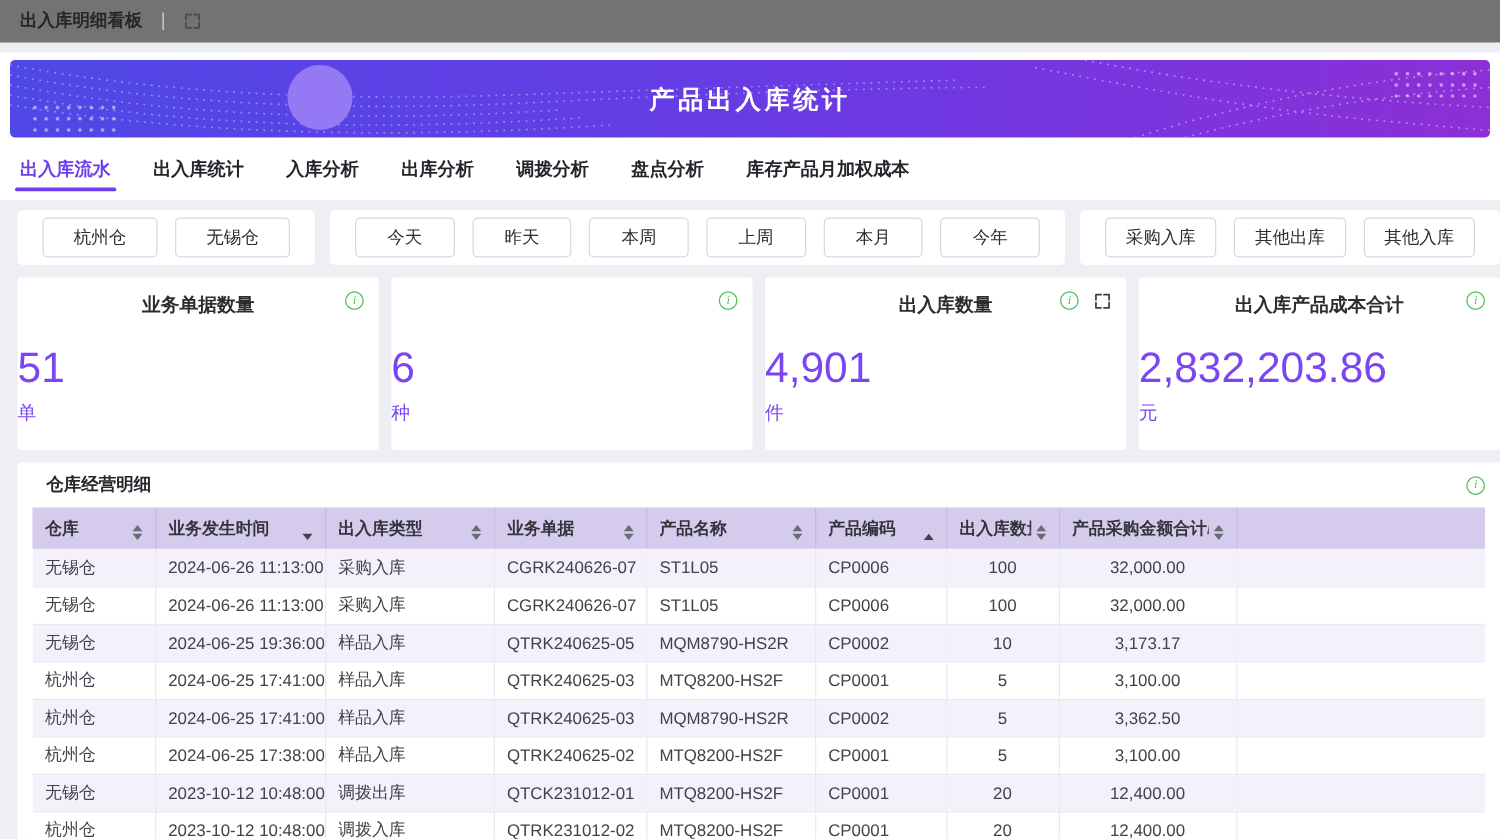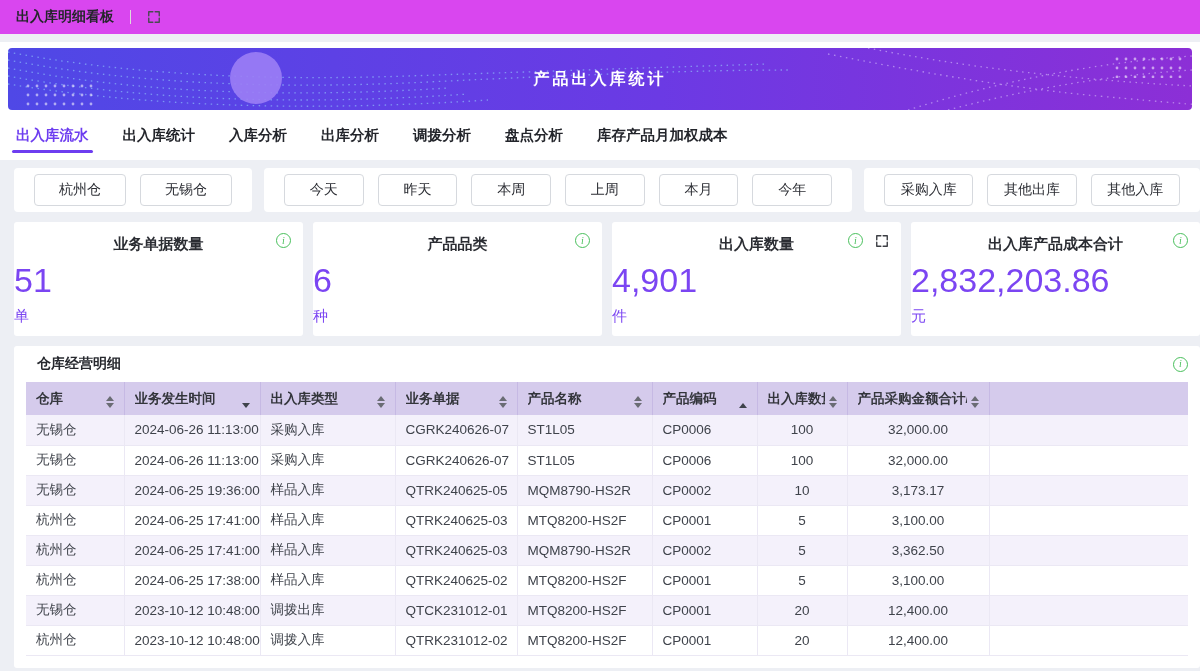--- a/index.html
+++ b/index.html
@@ -13,48 +13,48 @@
   }
   *{box-sizing:border-box;}
   html,body{margin:0;padding:0;}
   body{
     width:1200px;height:671px;overflow:hidden;
     background:#edeff4;
     font-family:"Liberation Sans","DejaVu Sans",sans-serif;
     color:#2b2d33;
   }
   
-  .topbar{height:34px;background:#d946ef;display:flex;align-items:center;padding:0 16px;}
+  .topbar{height:34px;background:#737373;display:flex;align-items:center;padding:0 16px;}
   .topbar-title{font-size:14px;font-weight:700;color:#24262b;}
   .topbar-divider{width:1px;height:14px;background:#dcdcdc;margin:0 16px;}
   .fs-btn{color:#4a4a52;display:flex;align-items:center;cursor:pointer;}
   
   .hero{background:#fff;margin-top:8px;padding:6px 8px 0 8px;}
   .banner{height:62px;border-radius:4px;position:relative;overflow:hidden;
     background:linear-gradient(90deg,var(--banner-from) 0%,var(--banner-mid) 55%,var(--banner-to) 100%);}
   .banner-title{position:absolute;inset:0;display:flex;align-items:center;justify-content:center;
-    margin:0;color:#fff;font-size:16px;font-weight:700;letter-spacing:3px;}
+    margin:0;color:#fff;font-size:20px;font-weight:700;letter-spacing:3px;}
   .banner-deco{position:absolute;inset:0;width:100%;height:100%;display:block;}
   .tabs{display:flex;gap:34px;padding:0 8px;height:50px;align-items:stretch;text-align:center;}
   .tab{position:relative;display:flex;align-items:center;font-size:14.5px;font-weight:600;
     color:#23252b;cursor:pointer;}
   .tab.active{color:var(--accent);}
   .tab.active::after{content:"";position:absolute;left:-4px;right:-4px;bottom:7px;height:3px;
     border-radius:2px;background:var(--accent);}
   
   .filters{display:flex;gap:12px;margin:8px 0 0 14px;}
   .filter-card{background:#fff;border-radius:4px;display:flex;align-items:center;gap:14px;padding:6px 20px;}
   #filter-warehouse{width:238px;}
   #filter-time{width:588px;}
   #filter-type{flex:1;}
   .fbtn{flex:1;height:32px;background:#fff;border:1px solid #d6d9de;border-radius:4px;
     font-size:14px;color:#2b2d33;cursor:pointer;font-family:inherit;}
   
   .stats{display:flex;gap:10px;margin:10px 0 0 14px;}
-  .stat-card{flex:1;background:#fff;border-radius:3px;height:114px;position:relative;}
+  .stat-card{flex:1;background:#fff;border-radius:3px;height:138px;position:relative;}
   .stat-head{position:relative;padding-top:13px;}
   .stat-title{text-align:center;font-size:15px;font-weight:600;color:#2b2d33;}
   .stat-icons{position:absolute;top:11px;right:12px;display:flex;gap:12px;align-items:center;}
   .info-icon{width:15px;height:15px;border:1.5px solid var(--info-green);border-radius:50%;
     color:var(--info-green);font-size:10px;display:flex;align-items:center;justify-content:center;
     cursor:pointer;font-family:"Liberation Serif",serif;font-style:italic;line-height:1;}
   .expand-icon{color:#3c3e44;display:flex;cursor:pointer;}
   .stat-value{position:absolute;left:0;right:0;top:62%;transform:translateY(-50%);
     display:flex;justify-content:center;align-items:baseline;gap:7px;flex-direction:column;}
   .num{font-size:34px;color:var(--value-purple);}
@@ -175,21 +175,20 @@
           <span class="info-icon">i</span>
         </div>
       </div>
       <div class="stat-value">
         <span class="num">51</span>
         <span class="unit">单</span>
       </div>
     </div>
     <div class="stat-card">
       <div class="stat-head">
-        <div class="stat-title">产品品类</div>
         <div class="stat-icons">
           <span class="info-icon">i</span>
         </div>
       </div>
       <div class="stat-value">
         <span class="num">6</span>
         <span class="unit">种</span>
       </div>
     </div>
     <div class="stat-card">

